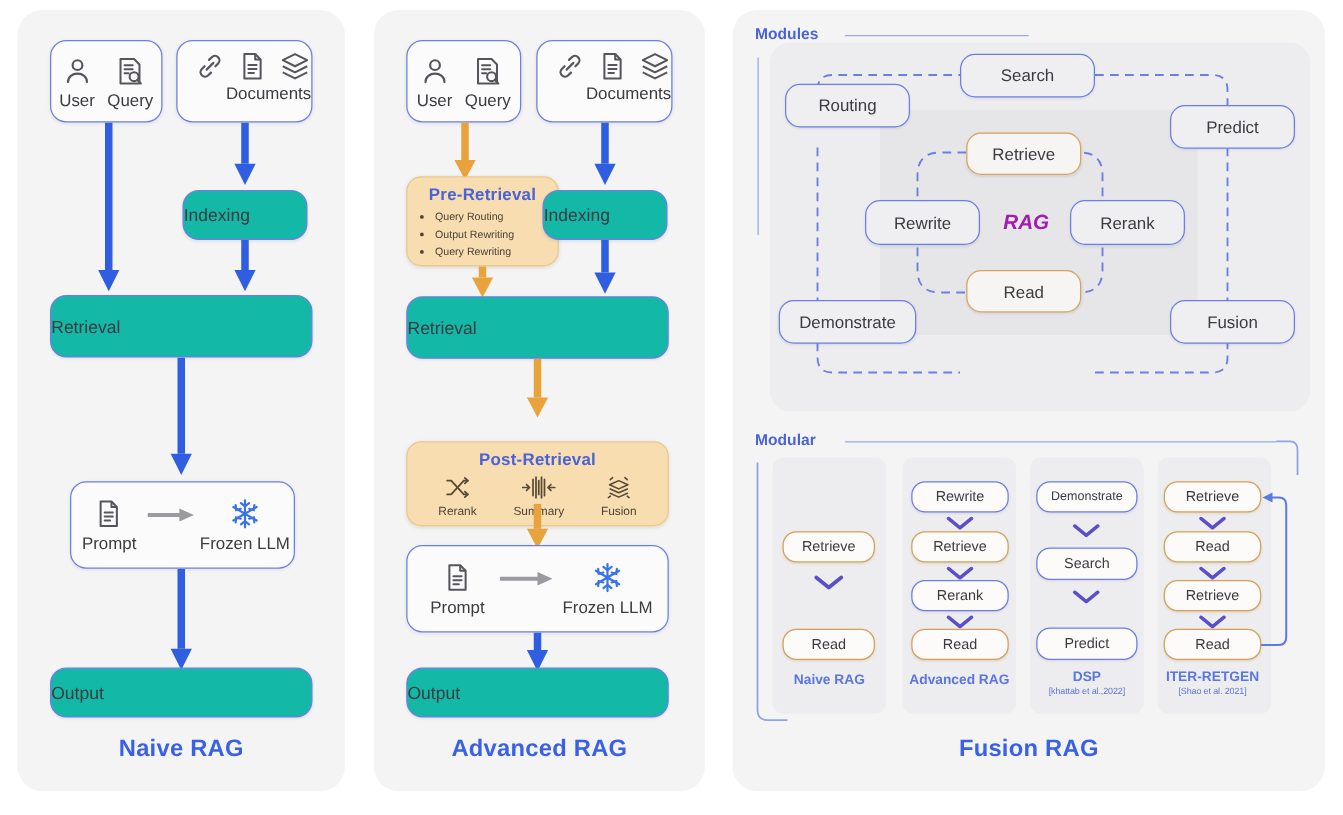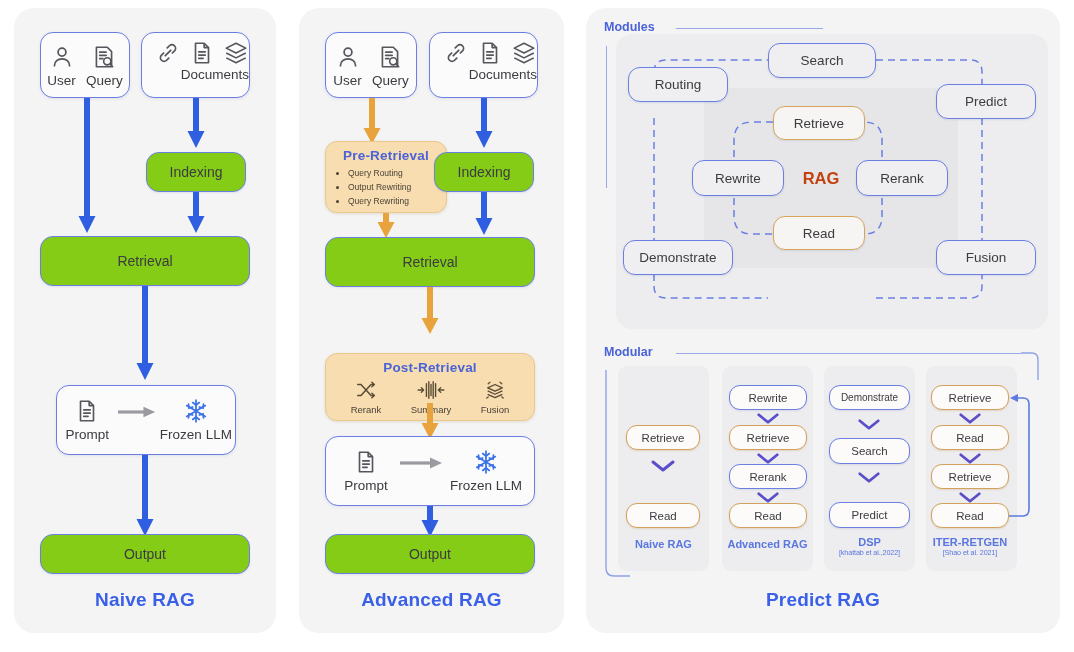--- a/index.html
+++ b/index.html
@@ -27,24 +27,24 @@
     font-size: 19px; font-weight: bold;
     color: #3a60e8; letter-spacing: .2px;
   }
   #panel-naive .panel-title,
   #panel-advanced .panel-title { bottom: 22px; }
   #panel-modular .panel-title  { bottom: 22px; }
 
   
   .node {
     position: absolute;
-    background: #84cc16;
+    background: #14b8a6;
     border: 1.4px solid #6b7fe3;
     border-radius: 11px;
-    display: flex; align-items: center; justify-content: center;
+    display: flex; align-items: center; 
     color: #3b3b40;
     font-size: 14px;
     box-shadow: 0 1px 2px rgba(60,70,140,.10);
   }
   .node.wide { border-radius: 13px; }
 
   .iconbox {
     position: absolute;
     background: #fbfbfc;
     border: 1.4px solid #6b7fe3;
@@ -109,21 +109,21 @@
     background: #efeff1;
     border: 1.5px solid #6b7fe3;
     border-radius: 12px;
     display: flex; align-items: center; justify-content: center;
     font-size: 13.5px; color: #3b3b40;
     box-shadow: 0 1px 2px rgba(60,70,140,.12);
   }
   .mod-node.orange { border-color: #d9a558; background: #f6f5f3; }
   .rag-center {
     position: absolute;
-    color: #c2410c; font-weight: bold; font-size: 16.5px;
+    color: #a21caf; font-weight: bold; font-size: 16.5px; font-style: italic;
   }
 
   .dashed-layer { position: absolute; left: 0; top: 0; pointer-events: none; }
 
   
   .pcol {
     position: absolute;
     background: #ededef; border-radius: 9px;
   }
   .pnode {
@@ -586,16 +586,16 @@
     </div>
     <svg class="dashed-layer" width="474" height="625" viewBox="0 0 474 625" style="left:0; top:0;">
       <path d="M423 508 H437 Q443 508 443 501 V396 Q443 390 437 390 H429" stroke="#5b7be0" stroke-width="1.6" fill="none"></path>
       <path d="M424 390 L432 386 V394 Z" fill="#5b7be0"></path>
     </svg>
     <div class="pcaption" style="left:334px; top:528px; width:100px;">
       <span>ITER-RETGEN</span>
       <span class="cite">[Shao et al. 2021]</span>
     </div>
 
-    <div class="panel-title">Predict RAG</div>
+    <div class="panel-title">Fusion RAG</div>
   </div>
 
 </div>
 
 </body></html>

